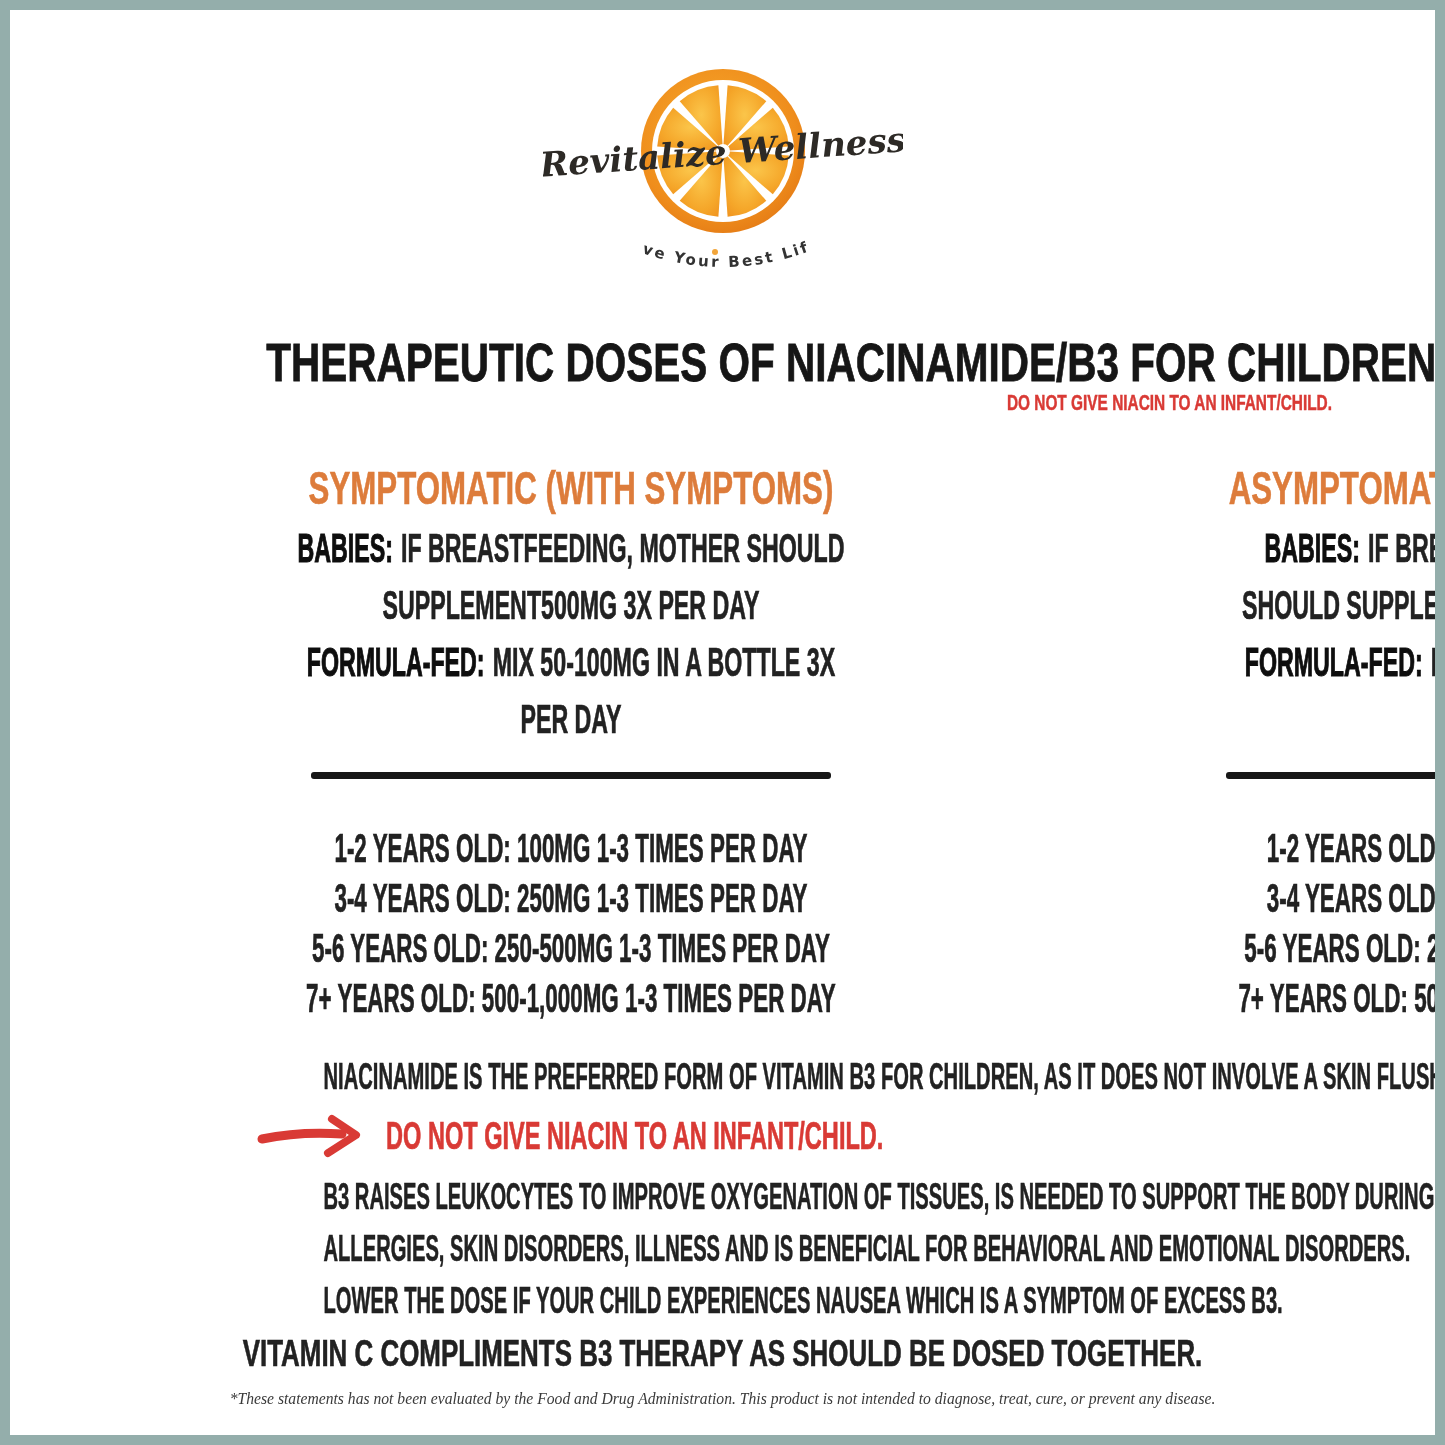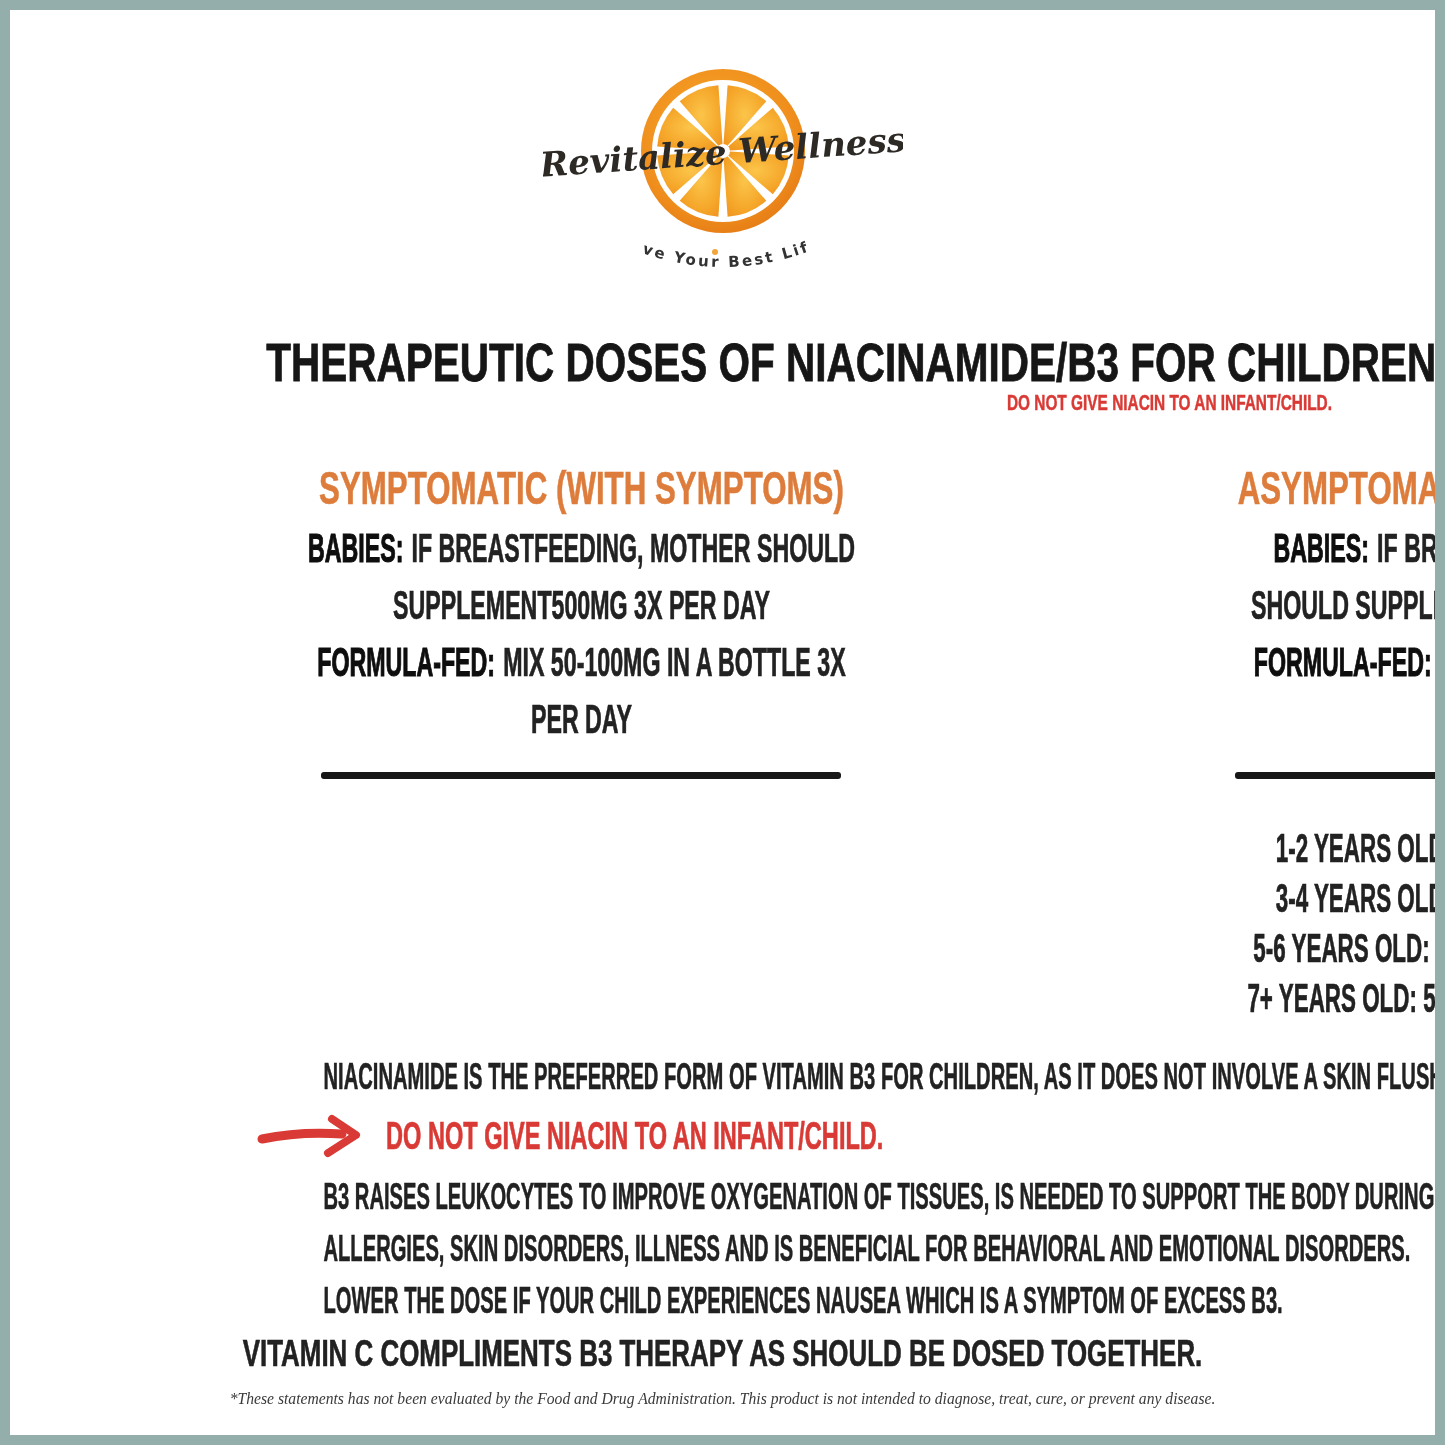--- a/index.html
+++ b/index.html
@@ -26,21 +26,21 @@
   .title{
     --sx:0.75;font-size:54px;line-height:56px;text-align:center;
     color:#161616;-webkit-text-stroke:0.8px #161616;
   }
   .title-warning{
     --sx:0.70;font-size:22px;line-height:26px;text-align:right;
     color:#d93a35;-webkit-text-stroke:0.5px #d93a35;
   }
 
   
-  .columns{display:grid;grid-template-columns:1fr 1fr;padding:0 12px 0 88px;margin-top:46px;margin-left:12px;}
+  .columns{display:grid;grid-template-columns:1fr 1fr;padding:0 12px 0 88px;margin-top:46px;}
   .col{text-align:center;}
   .col-heading{
     --sx:0.68;font-size:46px;line-height:52px;text-align:center;
     color:#dd7c3b;-webkit-text-stroke:0.6px #dd7c3b;margin-bottom:6px;
   }
   .info-line{--sx:0.58;font-size:40px;line-height:57px;text-align:center;
     color:#222;-webkit-text-stroke:0.7px #1d1d1d;}
   .info-line .lbl{color:#0e0e0e;-webkit-text-stroke:1.1px #0e0e0e;margin-right:14px;}
   .divider{height:7px;background:#171717;width:520px;margin:24px auto 0;border-radius:3px;}
   .doses{margin-top:44px;}
@@ -109,20 +109,26 @@
 
   <div class="columns">
 
     <div class="col">
       <span class="line t-center col-heading">SYMPTOMATIC (WITH SYMPTOMS)</span>
       <span class="line t-center info-line"><span class="lbl">BABIES:</span><span>IF BREASTFEEDING, MOTHER SHOULD</span></span>
       <span class="line t-center info-line">SUPPLEMENT500MG 3X PER DAY</span>
       <span class="line t-center info-line"><span class="lbl">FORMULA-FED:</span><span>MIX 50-100MG IN A BOTTLE 3X</span></span>
       <span class="line t-center info-line">PER DAY</span>
       <div class="divider"></div>
+      <div class="doses">
+        <span class="line t-center dose-line">1-2 YEARS OLD: 100MG 1-3 TIMES PER DAY</span>
+        <span class="line t-center dose-line">3-4 YEARS OLD: 250MG 1-3 TIMES PER DAY</span>
+        <span class="line t-center dose-line">5-6 YEARS OLD: 250-500MG 1-3 TIMES PER DAY</span>
+        <span class="line t-center dose-line">7+ YEARS OLD: 500-1,000MG 1-3 TIMES PER DAY</span>
+      </div>
     </div>
 
     <div class="col">
       <span class="line t-center col-heading">ASYMPTOMATIC (NO SYMPTOMS)</span>
       <span class="line t-center info-line"><span class="lbl">BABIES:</span><span>IF BREASTFEEDING, MOTHER</span></span>
       <span class="line t-center info-line">SHOULD SUPPLEMENT 500MG 3X PER DAY</span>
       <span class="line t-center info-line"><span class="lbl">FORMULA-FED:</span><span>MIX 50MG IN A BOTTLE 3X</span></span>
       <span class="line t-center info-line">PER DAY</span>
       <div class="divider"></div>
       <div class="doses">

